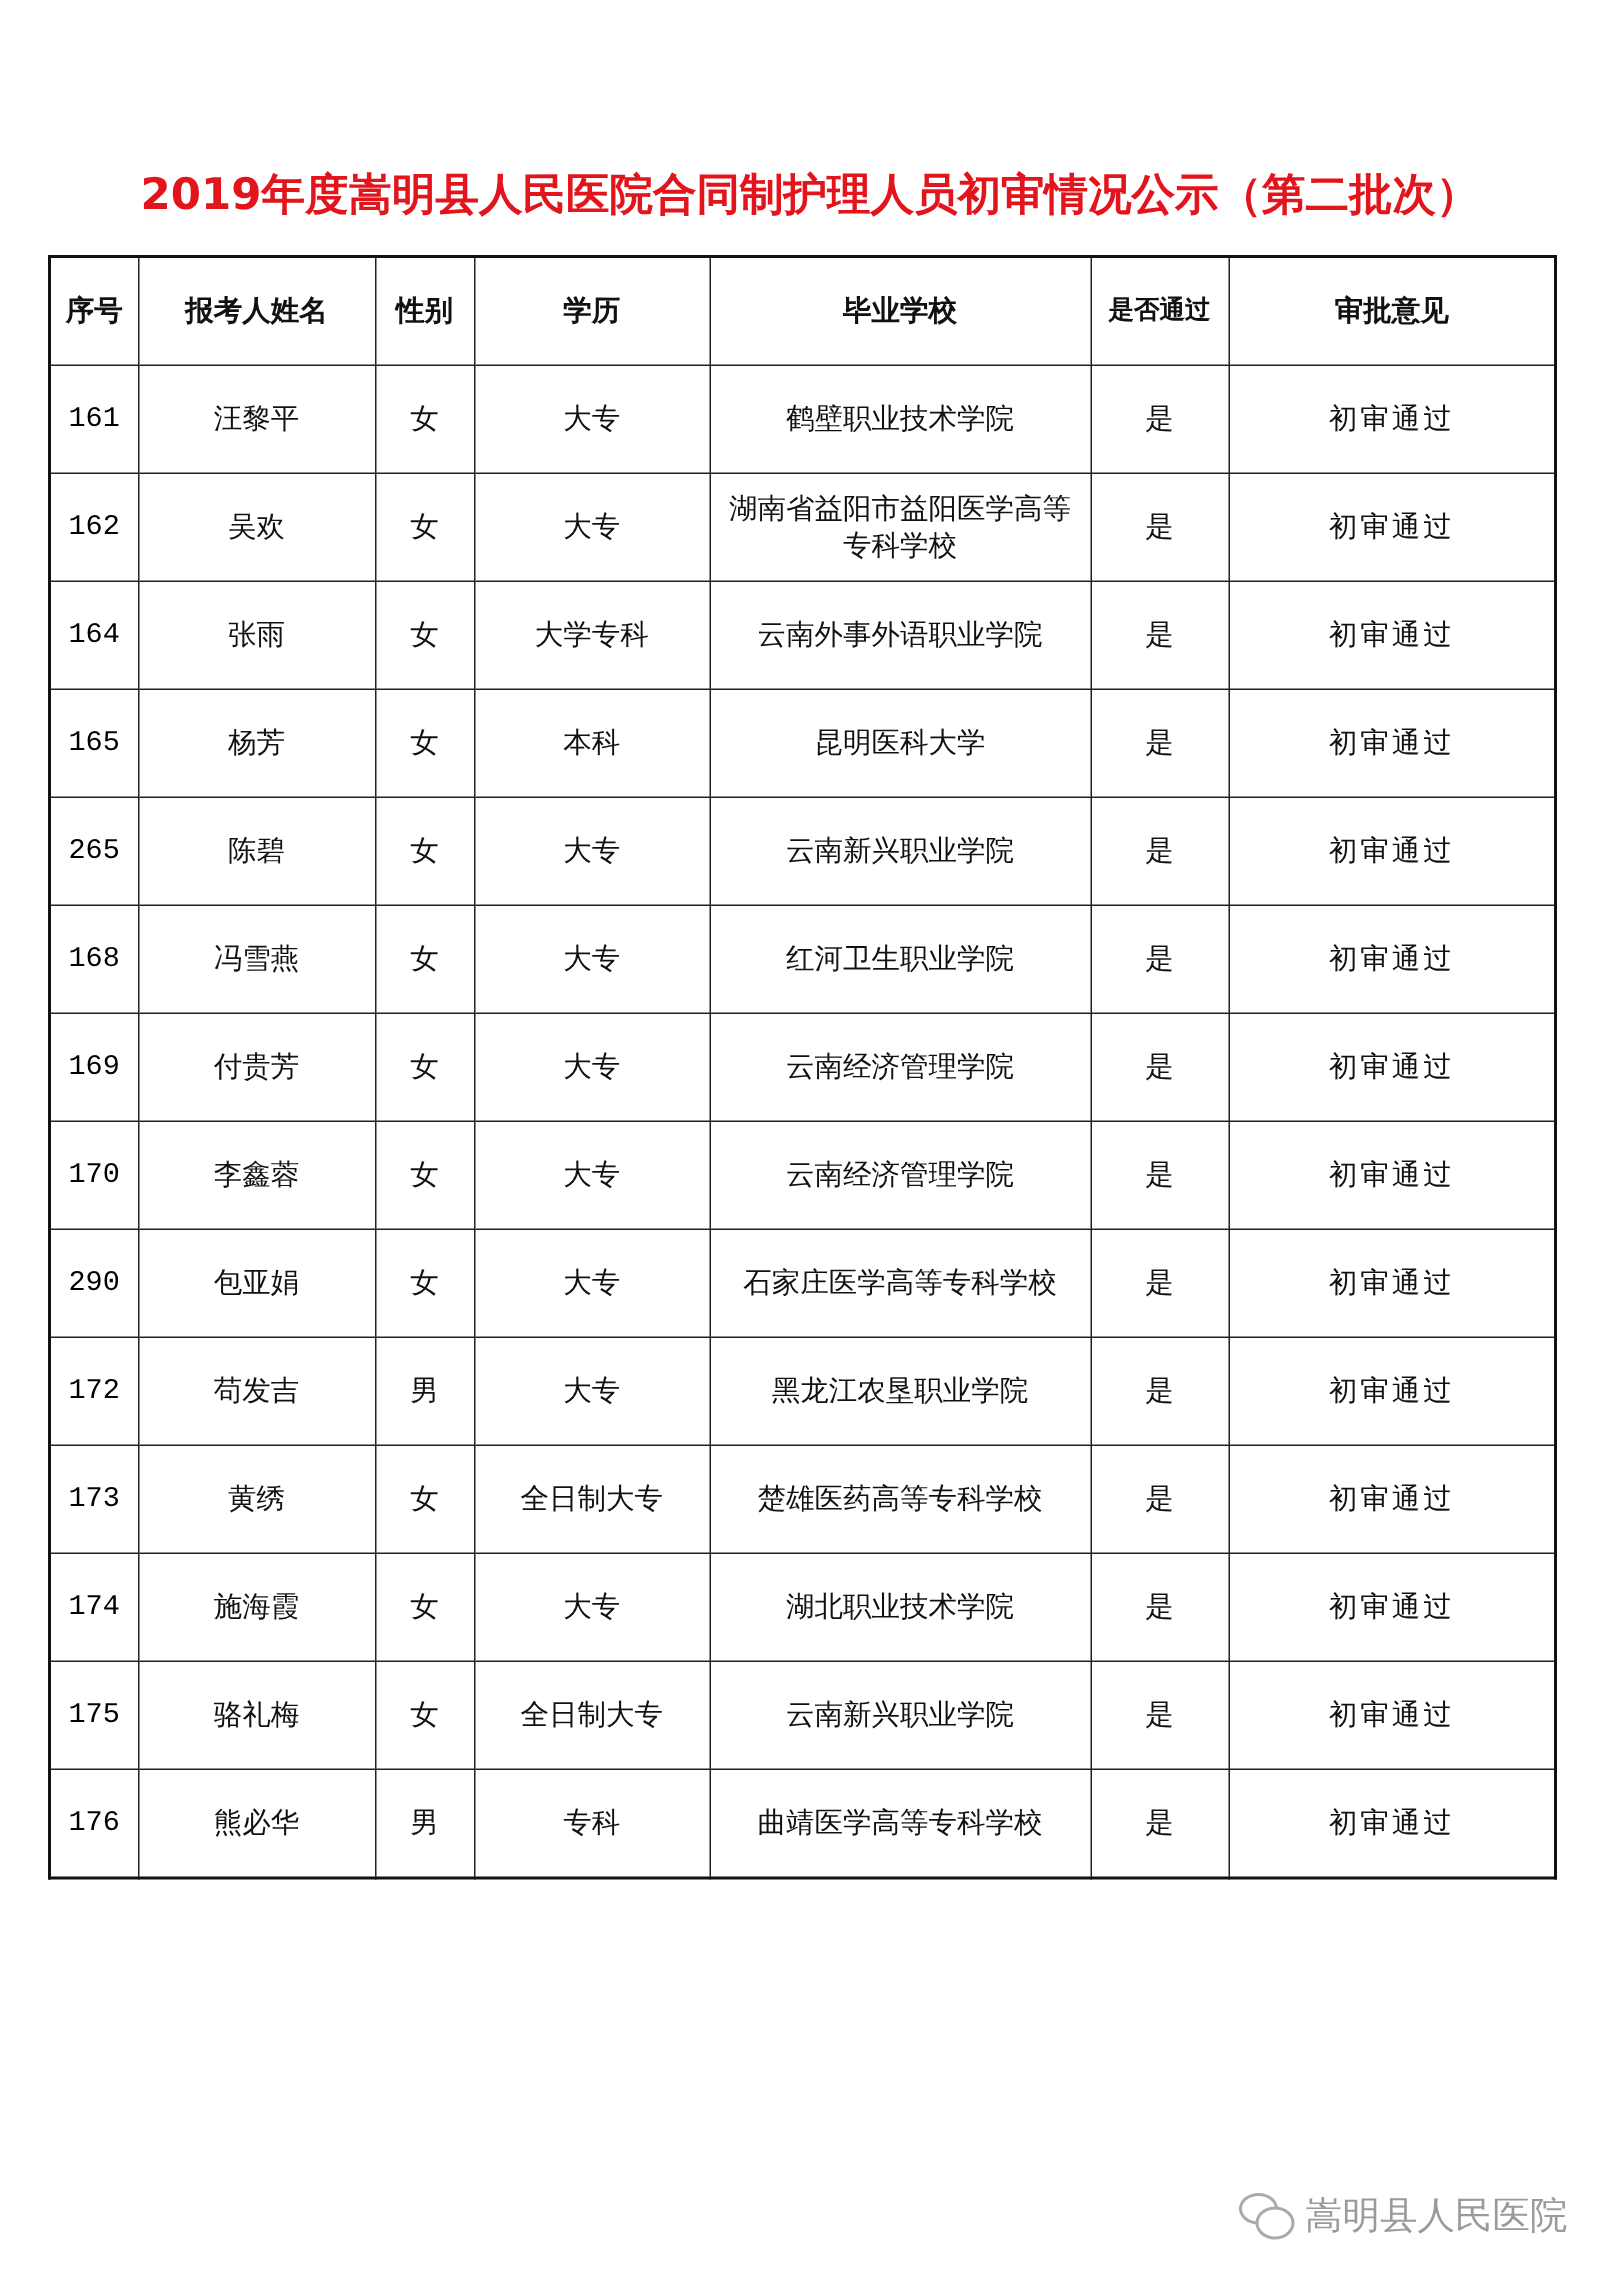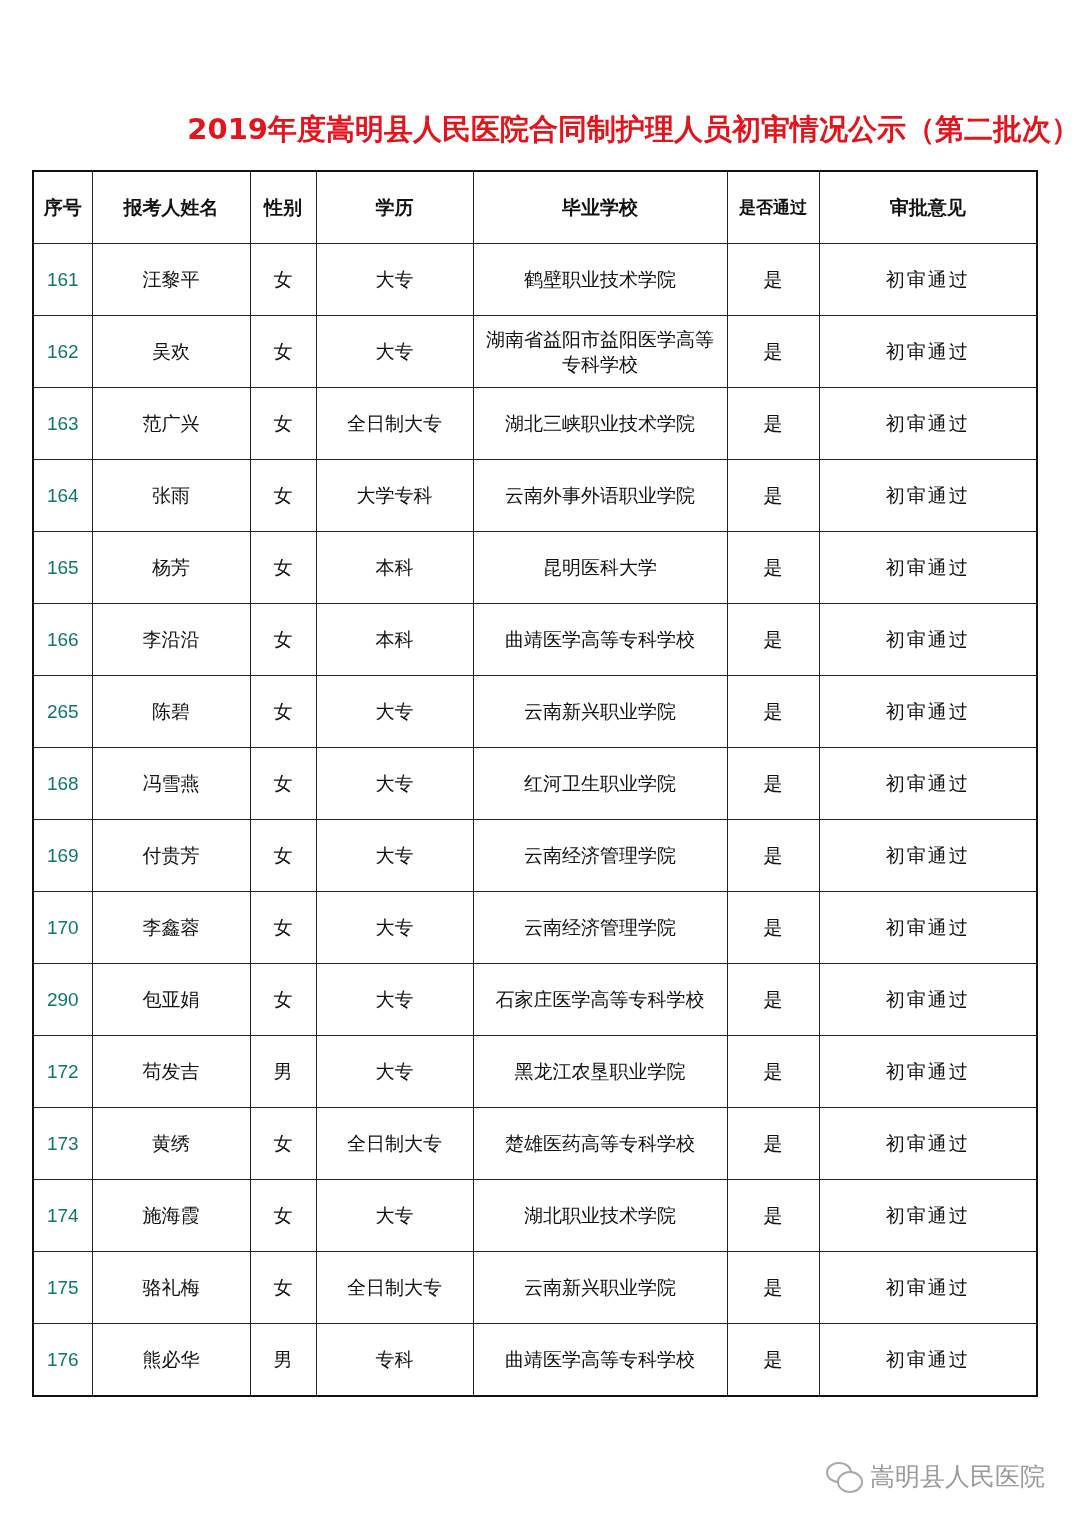--- a/index.html
+++ b/index.html
@@ -1,27 +1,27 @@
 <!DOCTYPE html>
 <html><head>
 <meta charset="utf-8">
 <style>
   html, body { margin:0; padding:0; background:#ffffff; }
   body { width:1080px; height:1526px; position:relative; overflow:hidden;
          font-family:"DejaVu Serif", "Liberation Serif", serif; color:#111; }
-  .title { position:absolute; left:0; top:110px; width:1080px; text-align:right;
+  .title { position:absolute; left:0; top:110px; width:1080px; text-align:center;
            font-family:"DejaVu Sans", "Liberation Sans", sans-serif; font-weight:bold;
            font-size:29px; color:#e2141c; letter-spacing:0px; }
   table.roster { position:absolute; left:32px; top:170px; width:1004px; border-collapse:collapse;
                  border:2px solid #111; table-layout:fixed; }
   table.roster th, table.roster td { border:1.5px solid #222; text-align:center; vertical-align:middle;
                  padding:0 4px; }
   table.roster th { height:71px; font-size:19px; font-weight:bold; line-height:23px; }
   table.roster td { height:71px; font-size:19px; line-height:25px; }
-  td.num { font-family:Liberation Sans, sans-serif; font-size:19px; color:#0f766e; }
+  td.num { font-family:Liberation Mono, monospace; font-size:19px; color:#000000; }
   td.opinion { font-size:21px; letter-spacing:2px; }
   .watermark { position:absolute; right:35px; top:1460px; display:flex; align-items:center; gap:8px;
                color:#9a9a9a; font-family:"DejaVu Sans", sans-serif; font-size:25px;justify-content:center; }
   .wm-icon { width:36px; height:30px; position:relative; }
   .bubble1 { position:absolute; left:0; top:0; width:22px; height:17px; border:2px solid #aaa; border-radius:50%; }
   .bubble2 { position:absolute; left:11px; top:9px; width:22px; height:18px; border:2px solid #aaa; border-radius:50%; background:#fff; }
 </style>
 </head>
 <body>
 
@@ -61,52 +61,34 @@
       <tr>
         <td class="num">162</td>
         <td>吴欢</td>
         <td>女</td>
         <td>大专</td>
         <td>湖南省益阳市益阳医学高等专科学校</td>
         <td>是</td>
         <td class="opinion">初审通过</td>
       </tr>
       <tr>
-        <td class="num">163</td>
-        <td>范广兴</td>
-        <td>女</td>
-        <td>全日制大专</td>
-        <td>湖北三峡职业技术学院</td>
-        <td>是</td>
-        <td class="opinion">初审通过</td>
-      </tr>
-      <tr>
         <td class="num">164</td>
         <td>张雨</td>
         <td>女</td>
         <td>大学专科</td>
         <td>云南外事外语职业学院</td>
         <td>是</td>
         <td class="opinion">初审通过</td>
       </tr>
       <tr>
         <td class="num">165</td>
         <td>杨芳</td>
         <td>女</td>
         <td>本科</td>
         <td>昆明医科大学</td>
-        <td>是</td>
-        <td class="opinion">初审通过</td>
-      </tr>
-      <tr>
-        <td class="num">166</td>
-        <td>李沿沿</td>
-        <td>女</td>
-        <td>本科</td>
-        <td>曲靖医学高等专科学校</td>
         <td>是</td>
         <td class="opinion">初审通过</td>
       </tr>
       <tr>
         <td class="num">265</td>
         <td>陈碧</td>
         <td>女</td>
         <td>大专</td>
         <td>云南新兴职业学院</td>
         <td>是</td>

